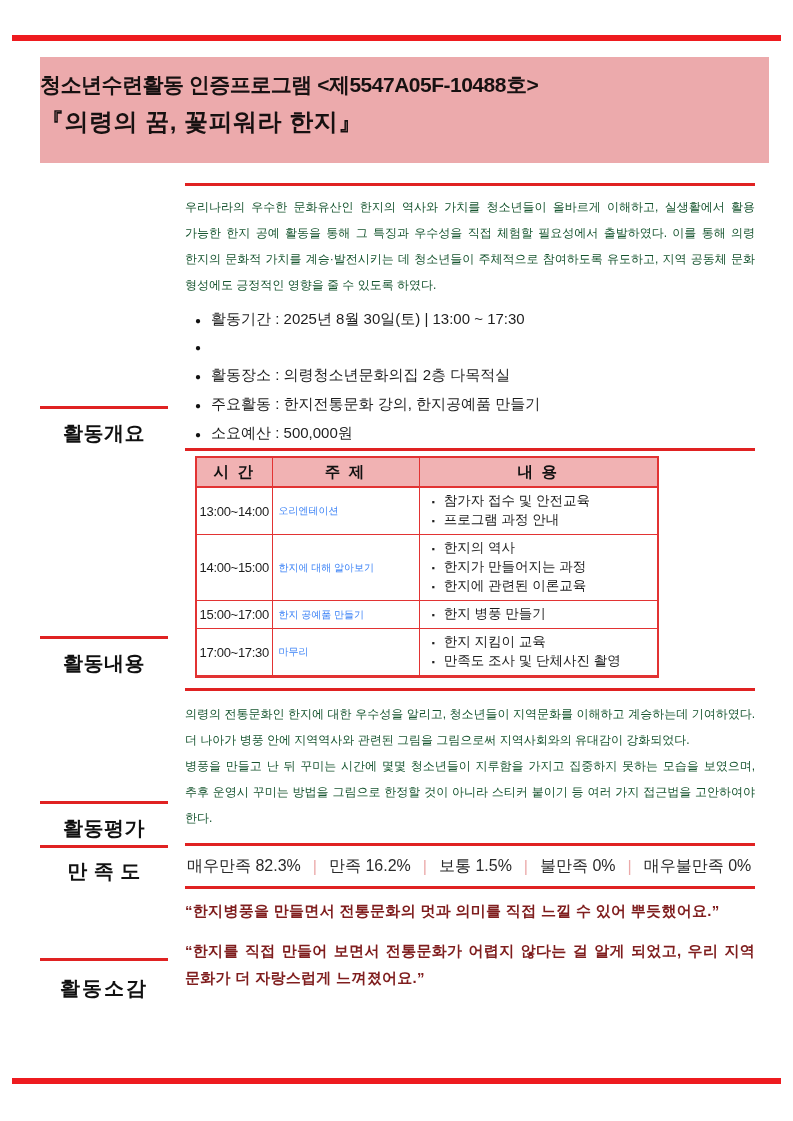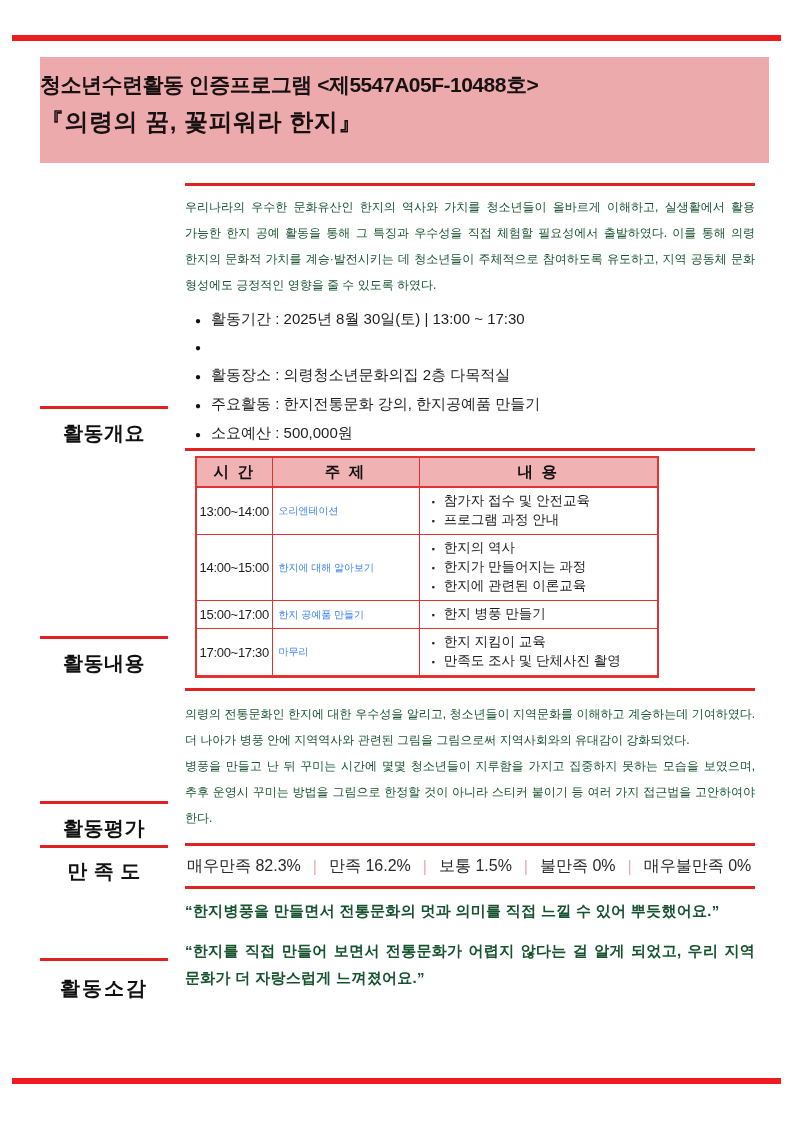--- a/index.html
+++ b/index.html
@@ -60,21 +60,21 @@
   .sec-satisfaction .sec-label{padding-top:8px;}
   .sec-satisfaction .sec-body{padding:10px 0 9px;}
   .sat-line{list-style:none;display:flex;flex-wrap:wrap;font-size:16px;color:#2a2a2a;padding-left:2px;}
   .sat-line li{display:flex;align-items:center;}
   .sat-line li + li::before{content:"|";color:var(--pipe-pink);margin:0 12px;font-size:16px;}
 
   .sec-impressions .sec-label{padding-top:12px;line-height:31px;letter-spacing:2px;}
   .sec-impressions .sec-body{padding:8px 0 0;}
   .quote-list{list-style:none;}
   .quote-list li{
-    font-size:15px;font-weight:bold;color:#14532d;line-height:27px;
+    font-size:15px;font-weight:bold;color:#7f1d1d;line-height:27px;
     letter-spacing:0.3px;text-align:justify;word-break:keep-all;margin-bottom:13px;
   }
 </style>
 </head>
 <body>
 
 <div class="page">
 
   <div class="rule-thick top"></div>
 

